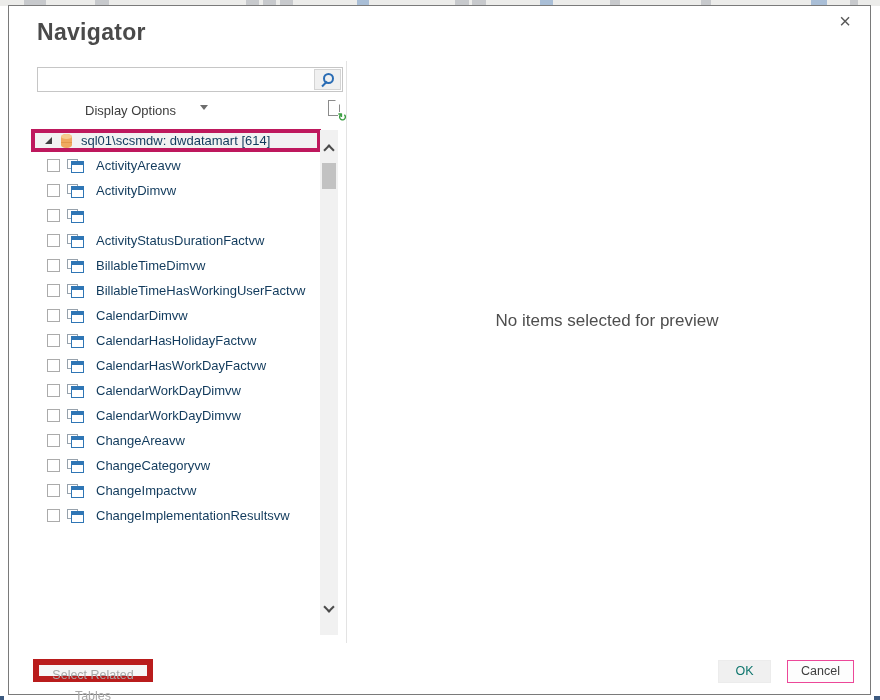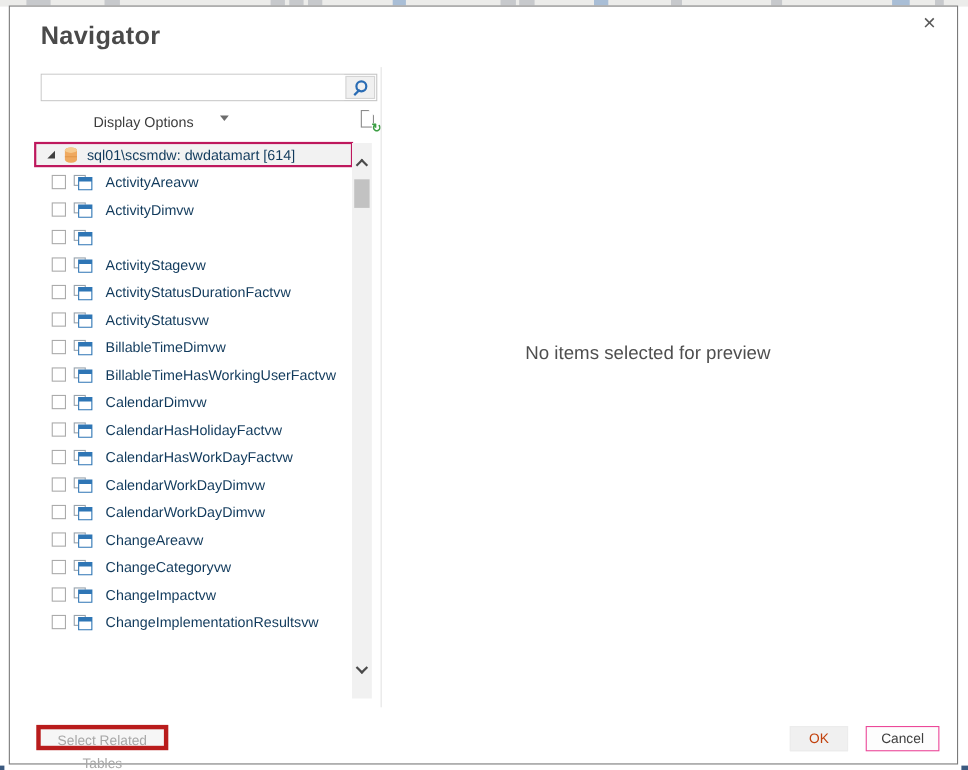--- a/index.html
+++ b/index.html
@@ -47,21 +47,21 @@
   .doc { position:absolute; left:1px; top:0; width:12px; height:16px;
     border:1px solid #8b8b8b; background:#fff; }
   .doc::before { content:''; position:absolute; top:-1px; right:-1px;
     width:0; height:0; border-style:solid; border-width:0 5px 5px 0;
     border-color:transparent #ffffff transparent transparent; }
   .refresh-glyph { position:absolute; right:-2px; bottom:-2px; font-size:11px;
     font-weight:bold; color:#3d9e44; background:#fff; line-height:10px; }
 
   
   .root-row { position:absolute; left:22px; top:123px; width:290px; height:23px;
-    background:#f2f2f2; border:2px solid #be185d; display:flex; align-items:center;
+    background:#f2f2f2; border:4px solid #be185d; display:flex; align-items:center;
     padding-left:10px; cursor:pointer; }
   .tree-caret { width:0; height:0; border-left:7px solid transparent;
     border-bottom:7px solid #3f3f3f; margin-right:9px; }
   .db-icon { position:relative; width:11px; height:14px; background:#efa95f;
     border-radius:5px / 3px; margin-right:9px; flex:none; }
   .db-icon::before { content:''; position:absolute; left:0; top:0; width:11px; height:5px;
     border-radius:50%; background:#f6cb8f; }
   .db-icon::after { content:''; position:absolute; left:0; top:8px; width:11px; height:1px;
     background:#e2974a; }
   .root-label { font-size:13px; color:#113a5c; white-space:nowrap; overflow:hidden; }
@@ -83,30 +83,30 @@
     background:#f1f1f1; }
   .chev { position:absolute; left:5px; width:8px; height:8px;
     border-left:2px solid #4a4a4a; border-top:2px solid #4a4a4a; cursor:pointer; }
   .chev.up   { top:16px; transform:rotate(45deg); }
   .chev.down { bottom:24px; transform:rotate(225deg); }
   .thumb { position:absolute; left:2px; top:33px; width:14px; height:26px;
     background:#c2c2c2; cursor:pointer; }
 
   
   .divider { position:absolute; left:337px; top:55px; width:1px; height:582px; background:#e3e3e3; }
-  .preview-msg { position:absolute; left:319px; top:305px; width:522px; text-align:center;
+  .preview-msg { position:absolute; left:337px; top:305px; width:522px; text-align:center;
     font-size:17px; color:#4e4e4e; }
 
   
   .btn { position:absolute; font-size:12.5px; text-align:center; cursor:pointer;
     font-family:"Liberation Sans", sans-serif; }
   .btn-related { left:24px; top:653px; width:120px; height:23px; line-height:21px;
-    background:#f6f6f6; border:4px solid #b91c1c; color:#a8a8a8; }
+    background:#f6f6f6; border:6px solid #b91c1c; color:#a8a8a8; }
   .btn-ok { left:709px; top:654px; width:53px; height:23px; line-height:21px;
-    background:#f0f0f0; border:1px solid #ececec; color:#c2410c; }
+    background:#f0f0f0; border:1px solid #ececec; color:#0f766e; }
   .btn-cancel { left:778px; top:654px; width:67px; height:23px; line-height:21px;
     background:#fdfdfd; border:1px solid #ec4899; color:#3f3f3f; }
 </style>
 </head>
 <body>
 
 <div class="bg-strip">
   <div class="frag" style="left:24px;  width:22px;"></div>
   <div class="frag" style="left:95px;  width:14px;"></div>
   <div class="frag" style="left:246px; width:13px;"></div>
@@ -176,37 +176,21 @@
       <span class="back"></span>
           <span class="front"></span>
     </span>
   </div>
       <div class="list-row">
     <span class="checkbox"></span>
     <span class="view-icon">
       <span class="back"></span>
           <span class="front"></span>
     </span>
-    <span class="table-name">ActivityStagevw</span>
-  </div>
-      <div class="list-row">
-    <span class="checkbox"></span>
-    <span class="view-icon">
-      <span class="back"></span>
-          <span class="front"></span>
-    </span>
     <span class="table-name">ActivityStatusDurationFactvw</span>
-  </div>
-      <div class="list-row">
-    <span class="checkbox"></span>
-    <span class="view-icon">
-      <span class="back"></span>
-          <span class="front"></span>
-    </span>
-    <span class="table-name">ActivityStatusvw</span>
   </div>
       <div class="list-row">
     <span class="checkbox"></span>
     <span class="view-icon">
       <span class="back"></span>
           <span class="front"></span>
     </span>
     <span class="table-name">BillableTimeDimvw</span>
   </div>
       <div class="list-row">

